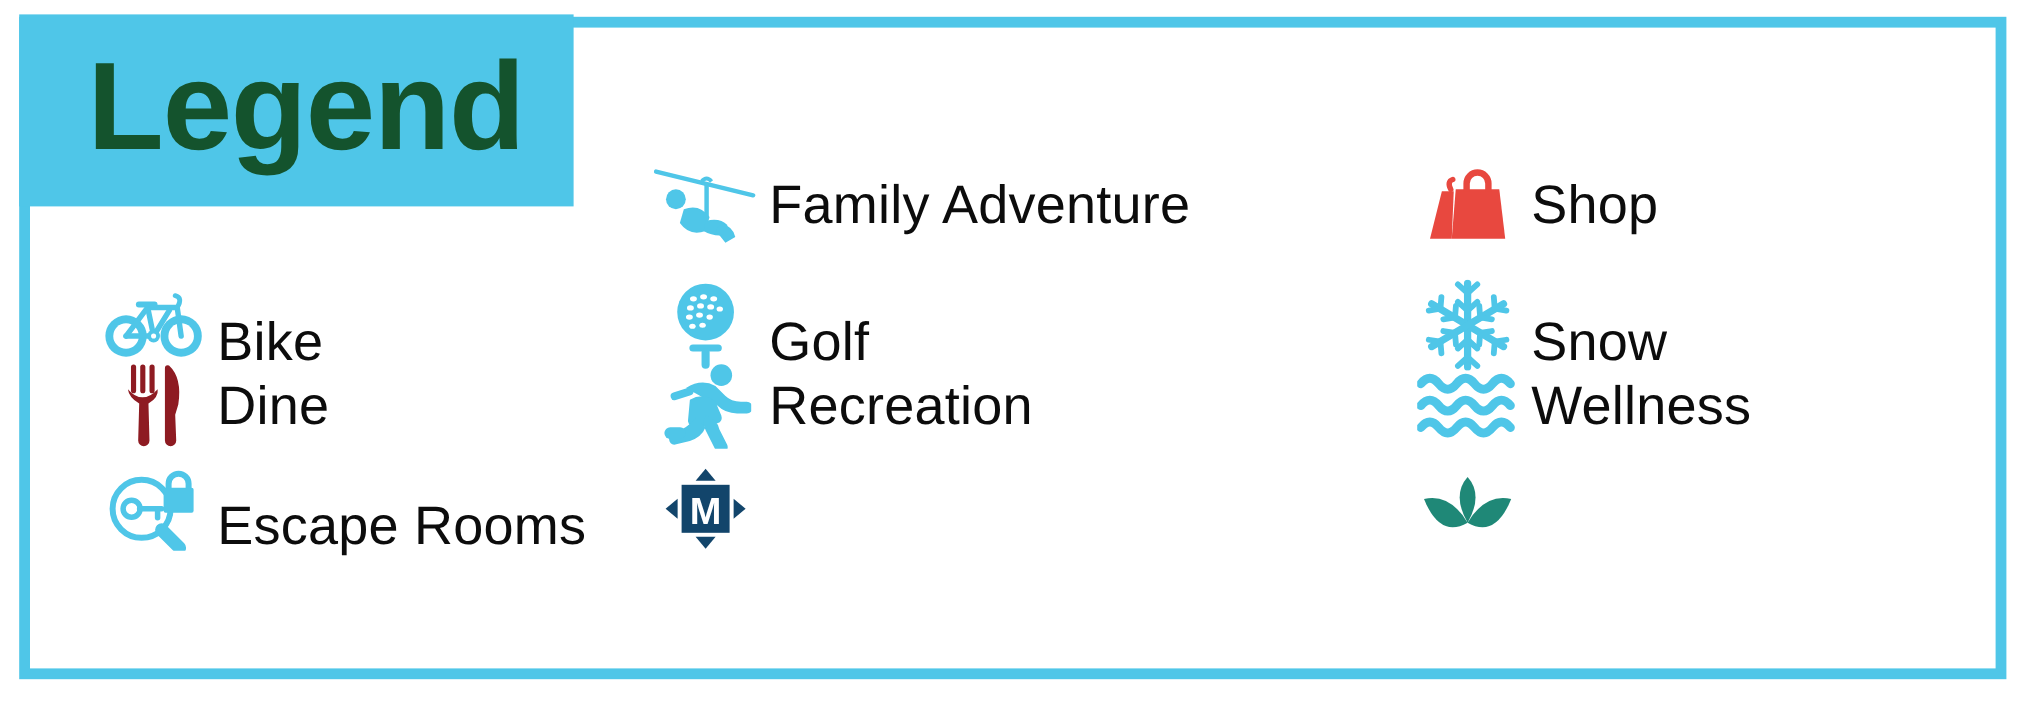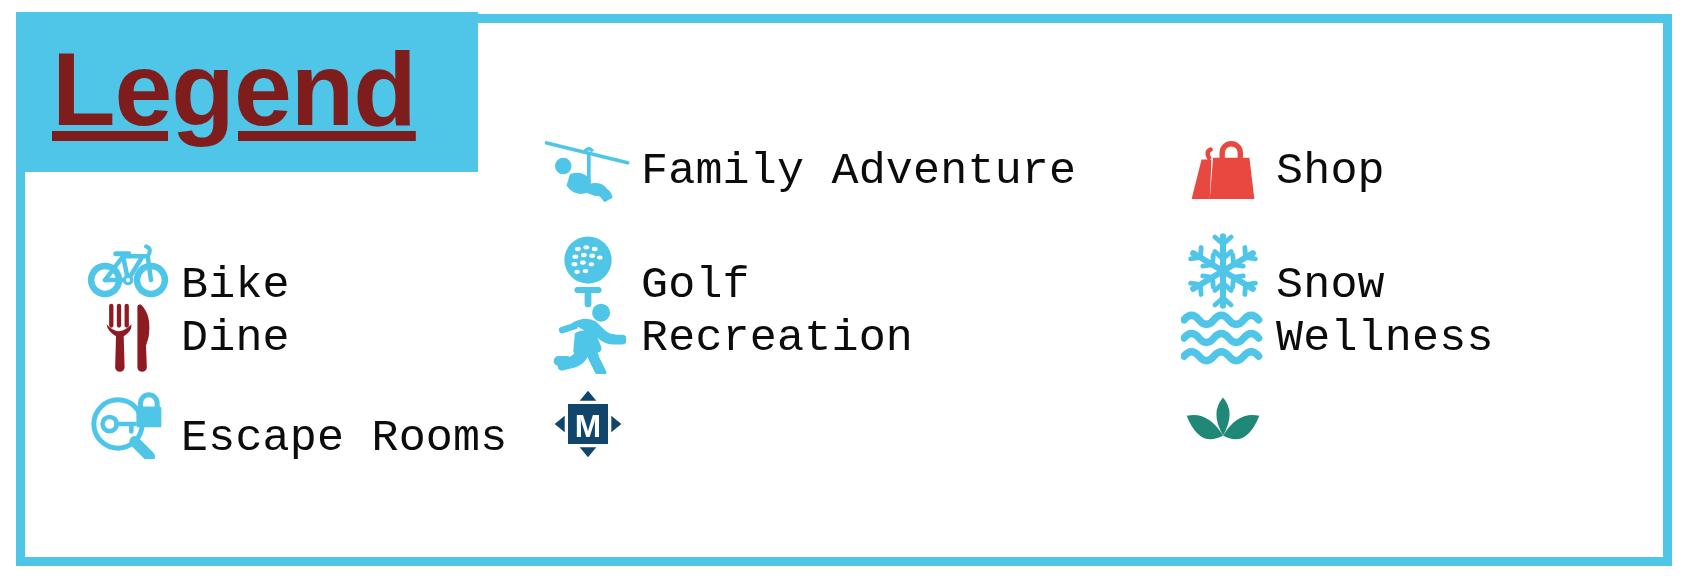--- a/index.html
+++ b/index.html
@@ -35,30 +35,29 @@
     left: 16px;
     top: 12px;
     width: 462px;
     height: 160px;
     background: #4FC6E8;
     display: flex;
     align-items: center;
     z-index: 5;
   }
   #legend-title {
-    color: #7f1d1d;
+    color: #14532d;
     font-family: "Liberation Sans", sans-serif;
     font-weight: bold;
     font-size: 104px;
     line-height: 1;
     letter-spacing: -1px;
-    margin-left: 36px;
+    margin-left: 57px;
     margin-top: -6px;
     user-select: none;
-    text-decoration: underline;
   }
   
   #legend-columns {
     position: absolute;
     left: 25px;
     top: 23px;
     width: 1638px;
     height: 534px;
     z-index: 2;
   }
@@ -81,21 +80,21 @@
   .legend-icon {
     width: 86px;
     height: 80px;
     flex: 0 0 86px;
     display: flex;
     align-items: center;
     justify-content: center;
   }
   .legend-icon svg { display: block; }
   .legend-label {
-    font-family: Liberation Mono, monospace;
+    font-family: Liberation Sans, sans-serif;
     font-size: 45px;
     color: #0c0c0c;
     white-space: nowrap;
     letter-spacing: 0.2px;
     padding-left: 10px;
   }
   
   .row-a { top: 106px; }
   .row-b { top: 204px; align-items: flex-end; }
   .row-c { top: 273px; }

